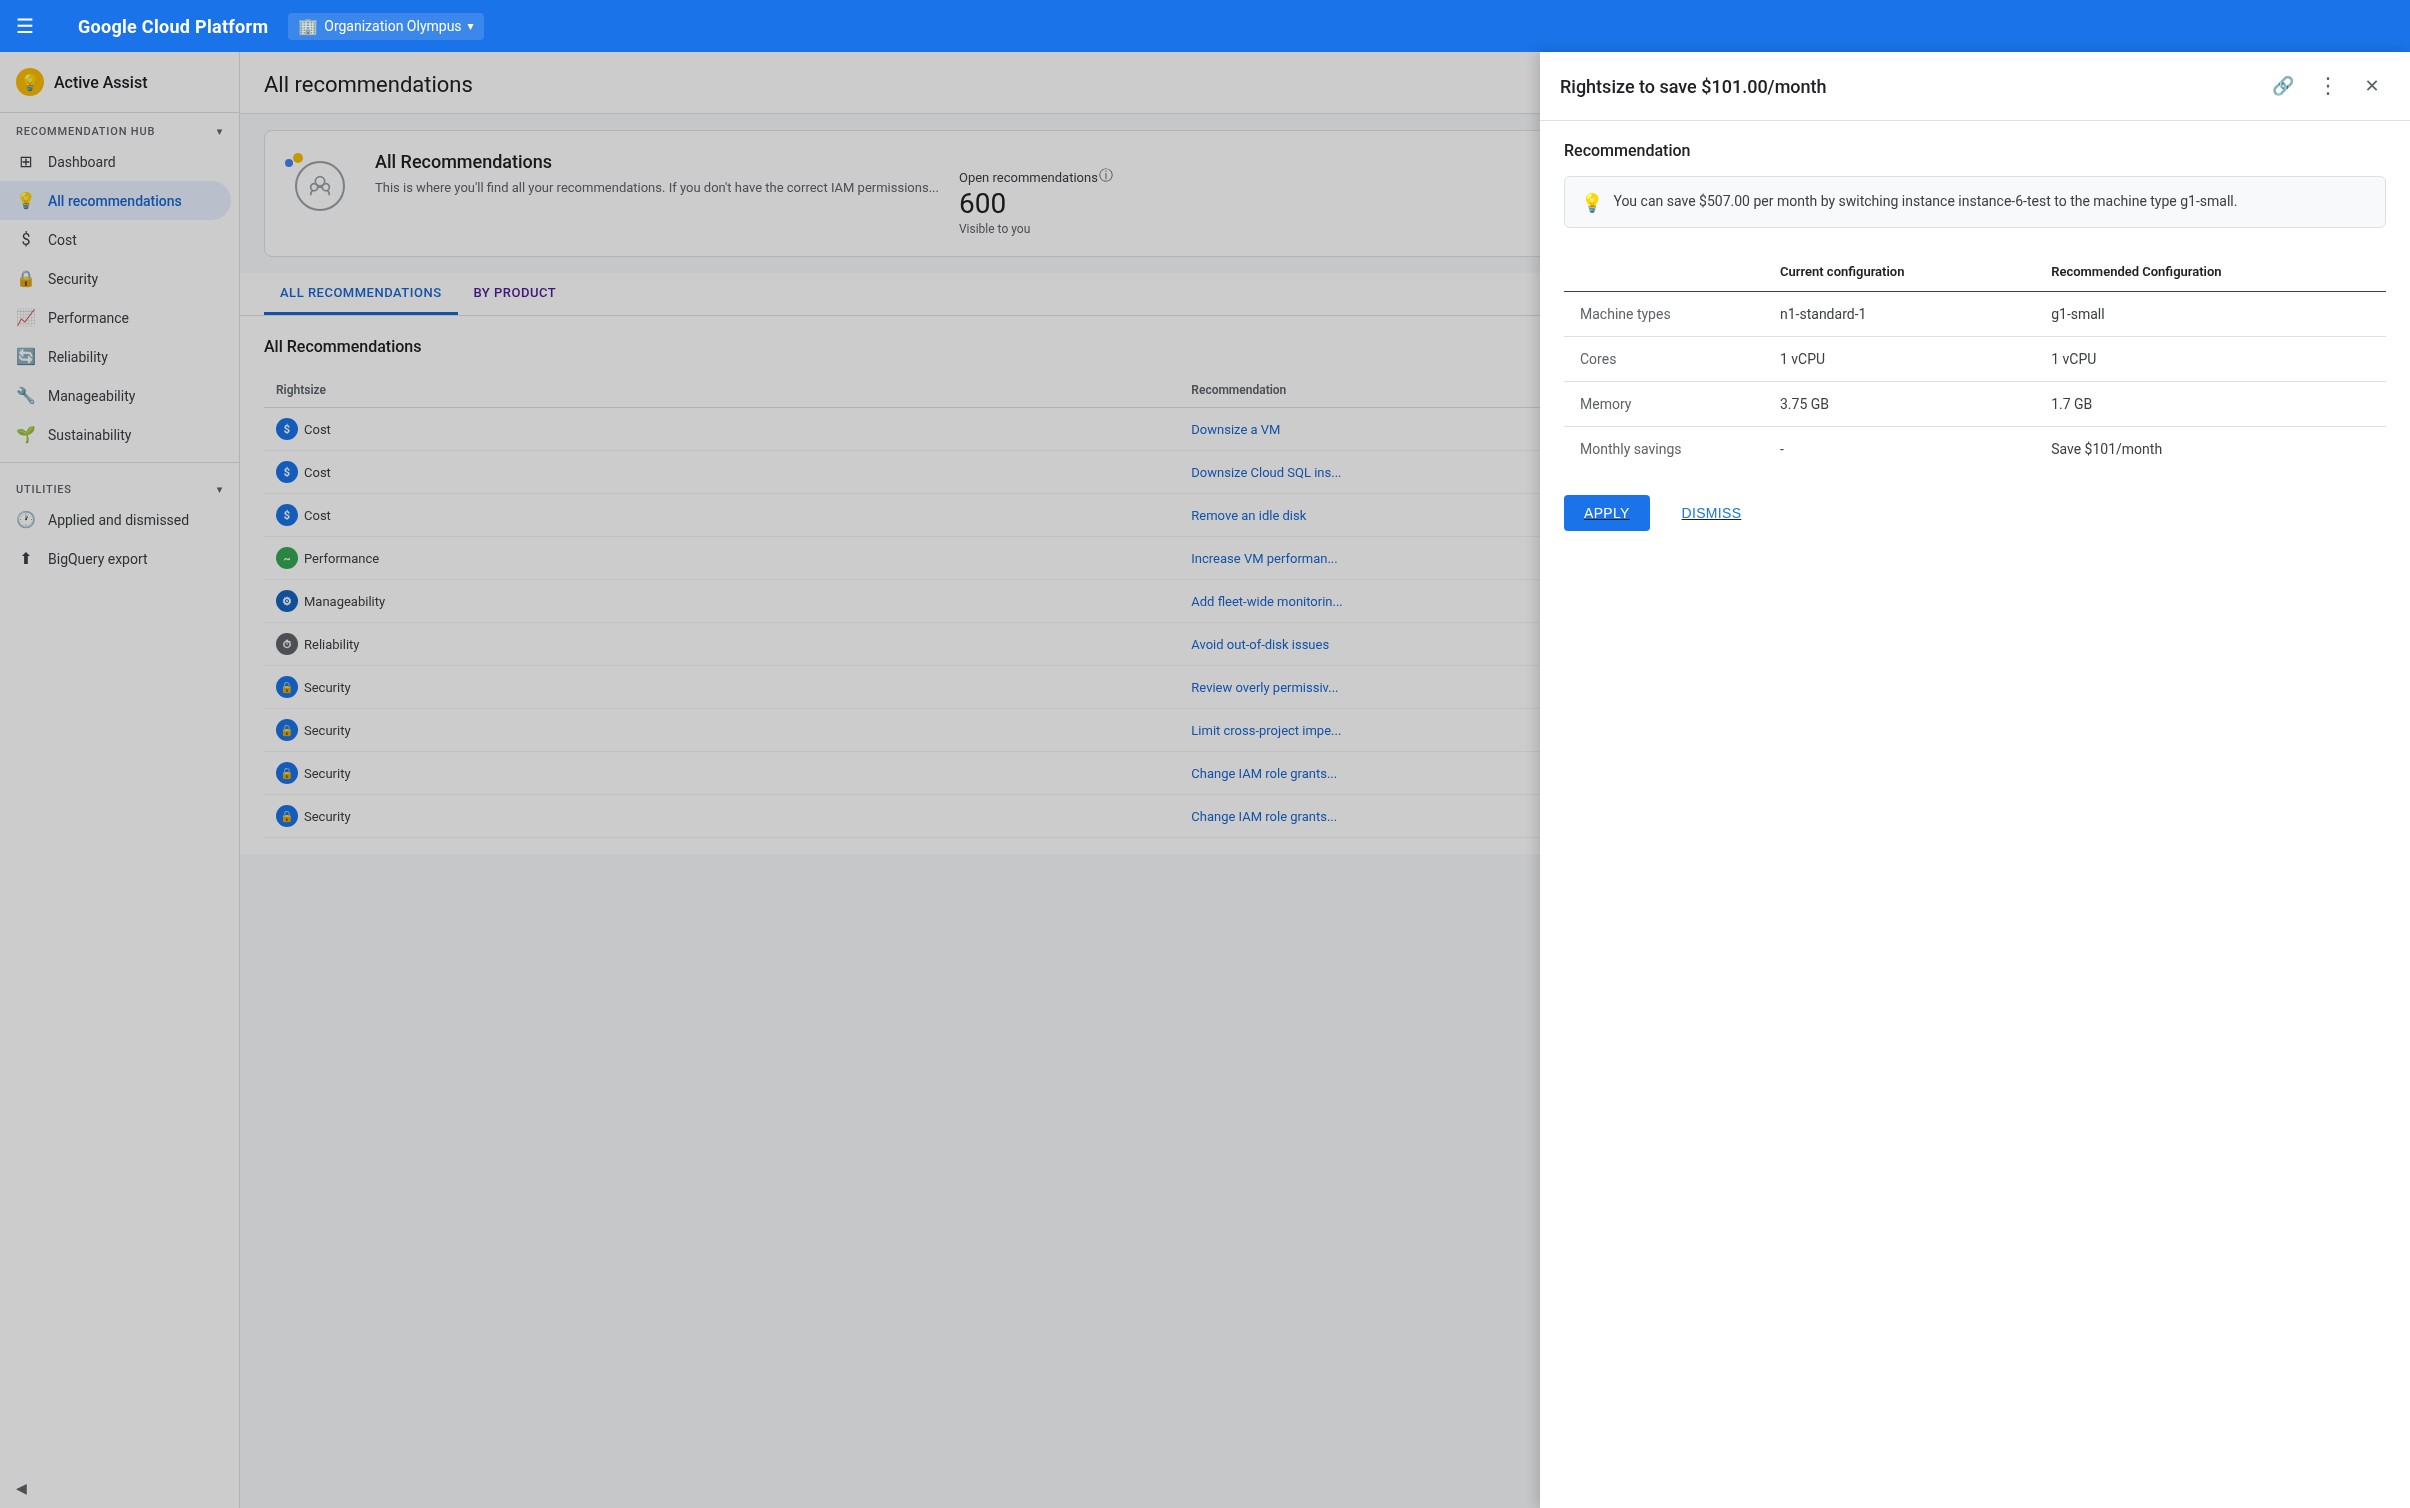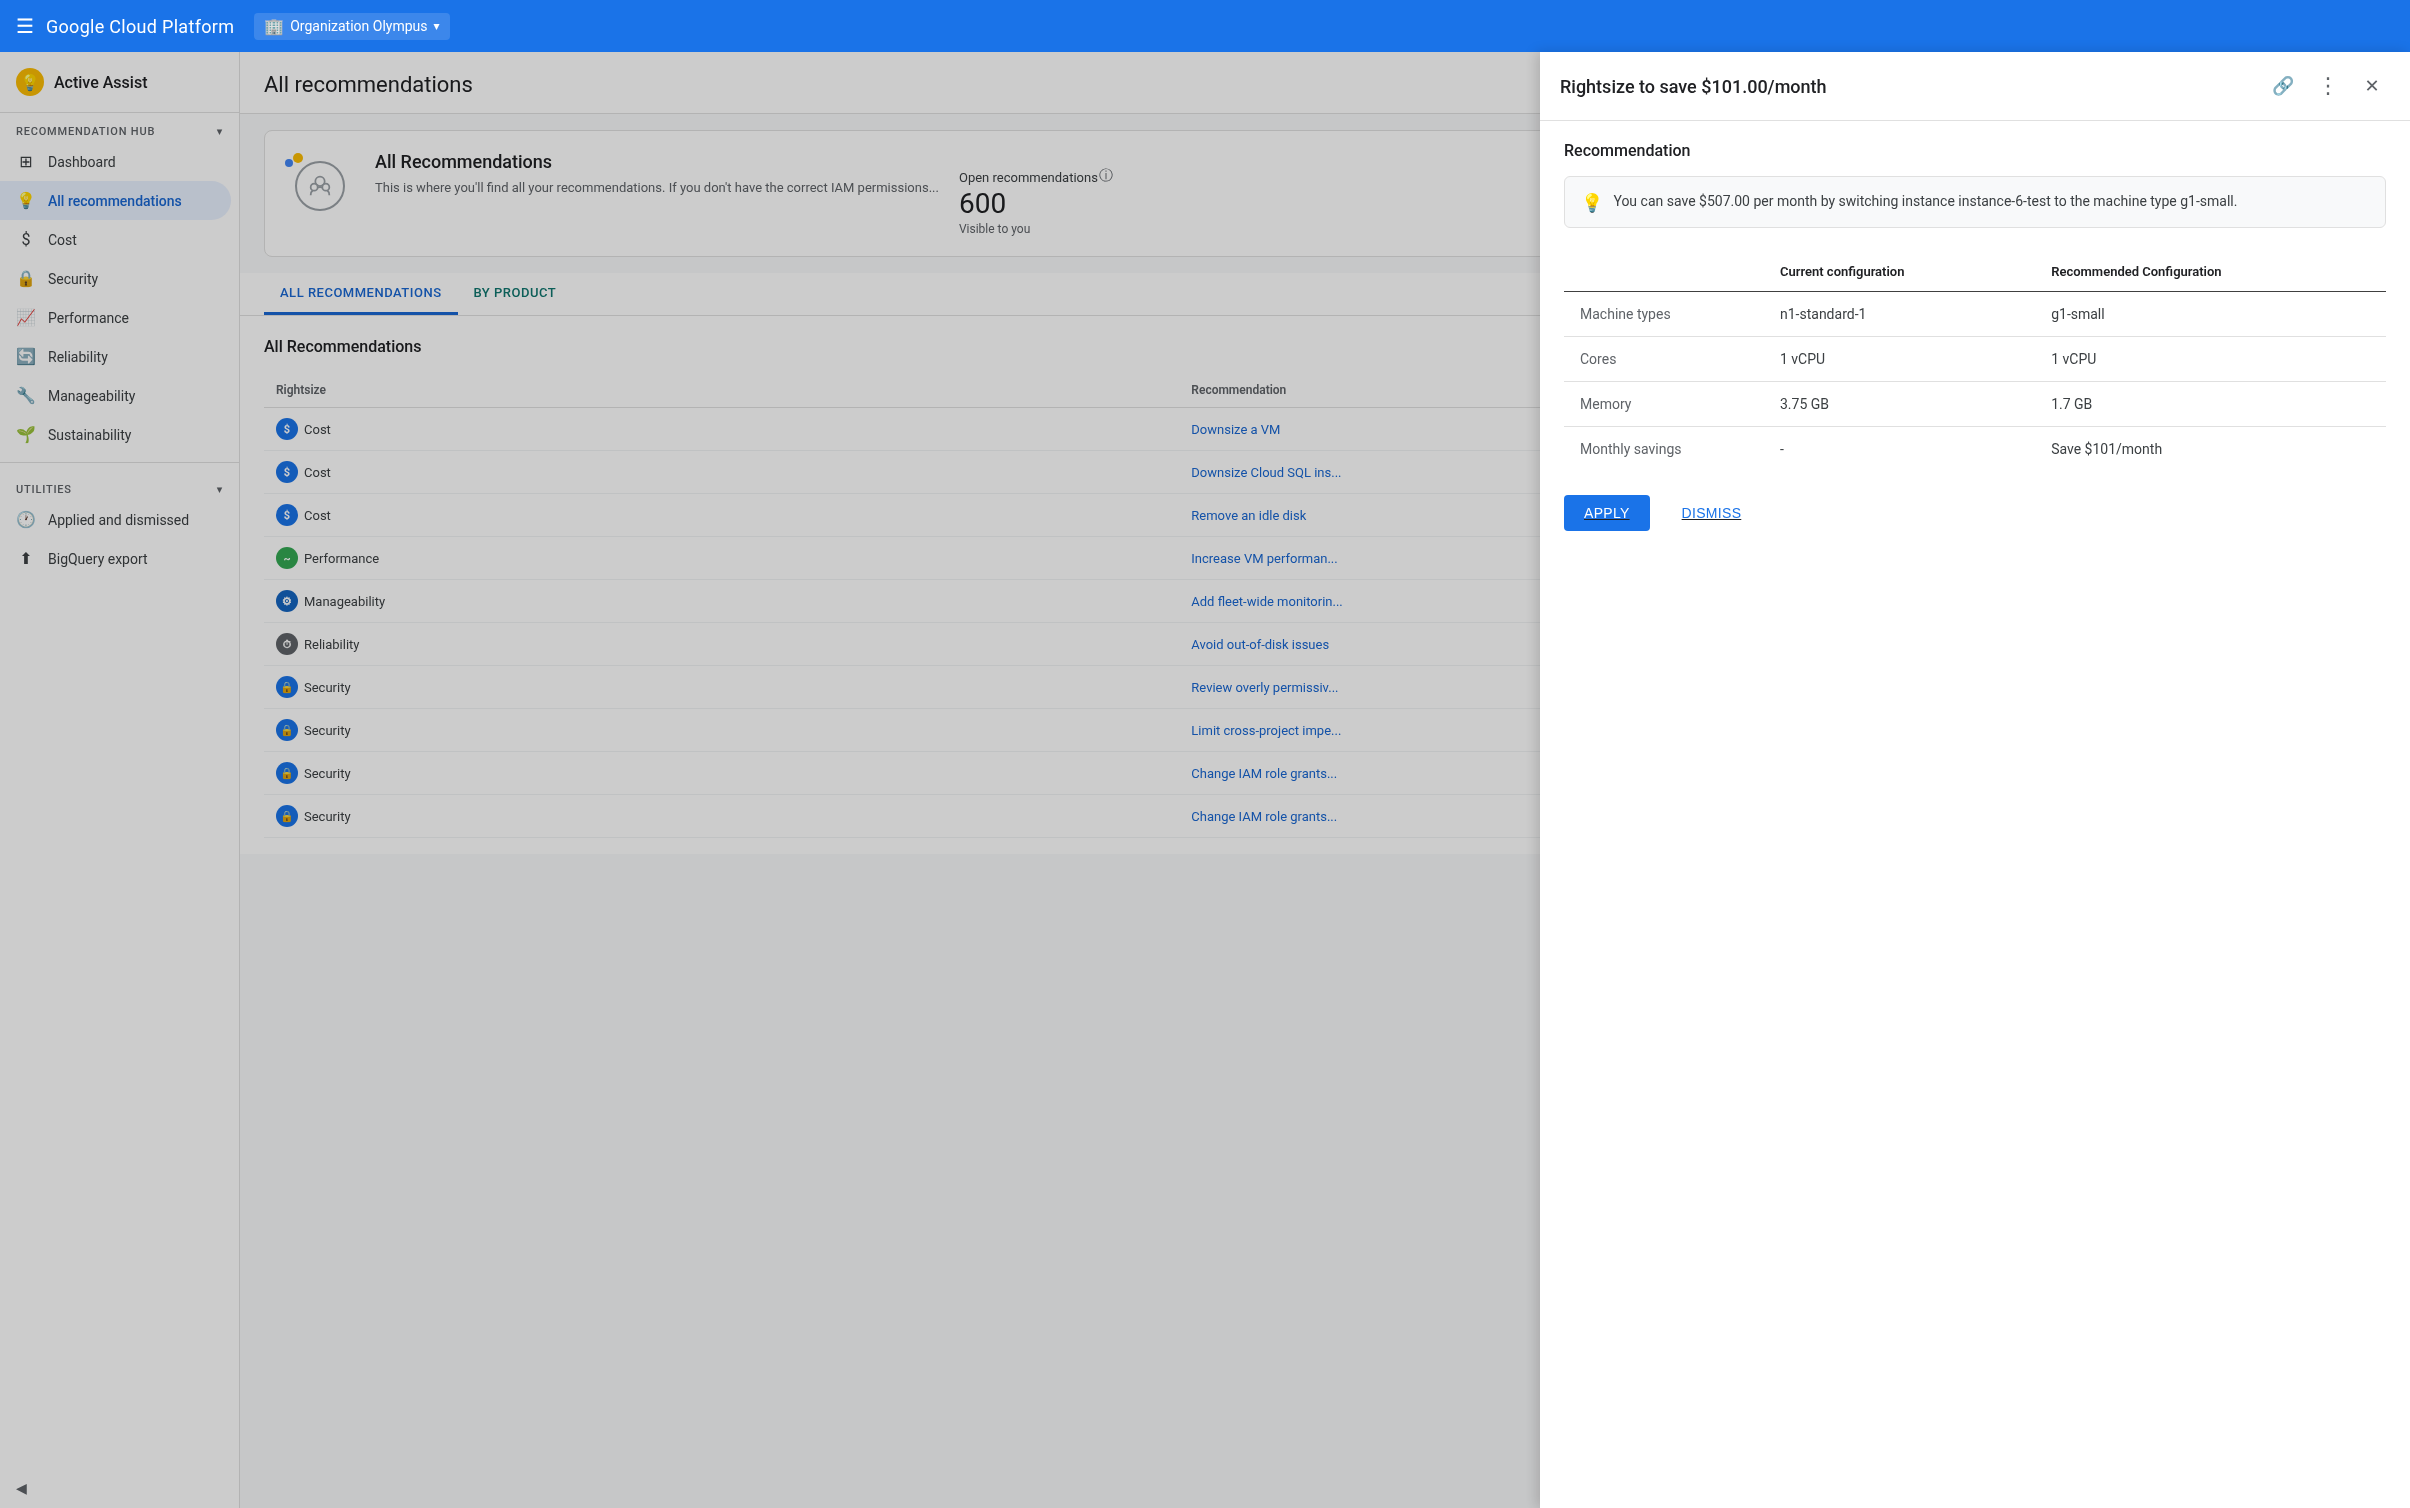--- a/index.html
+++ b/index.html
@@ -11,21 +11,21 @@
       align-items: center;
       background: #1a73e8;
       height: 52px;
       padding: 0 16px;
       gap: 12px;
       position: fixed;
       top: 0; left: 0; right: 0;
       z-index: 100;
     }
     .top-nav-menu-icon { color: #fff; font-size: 20px; cursor: pointer; }
-    .top-nav-logo { color: #fff; font-size: 18px; font-weight: 400; letter-spacing: 0.3px; }
+    .top-nav-logo { color: #fff; font-size: 18px; font-weight: 700; letter-spacing: 0.3px; margin-left: 32px; }
     .top-nav-org {
       display: flex;
       align-items: center;
       gap: 6px;
       color: #fff;
       font-size: 14px;
       background: rgba(255,255,255,0.15);
       border-radius: 4px;
       padding: 4px 10px;
       cursor: pointer;
@@ -171,21 +171,21 @@
       display: flex;
       gap: 0;
       border-bottom: 1px solid #e0e0e0;
       padding: 0 24px;
       background: #fff;
     }
     .tab {
       padding: 12px 16px;
       font-size: 13px;
       font-weight: 500;
-      color: #0f766e;
+      color: #4c1d95;
       cursor: pointer;
       border-bottom: 3px solid transparent;
       text-transform: uppercase;
       letter-spacing: 0.5px;
     }
     .tab.active { color: #1967d2; border-bottom-color: #1967d2; }
 
     
     .table-section { padding: 16px 24px; background: #fff; }
     .table-section-header {

